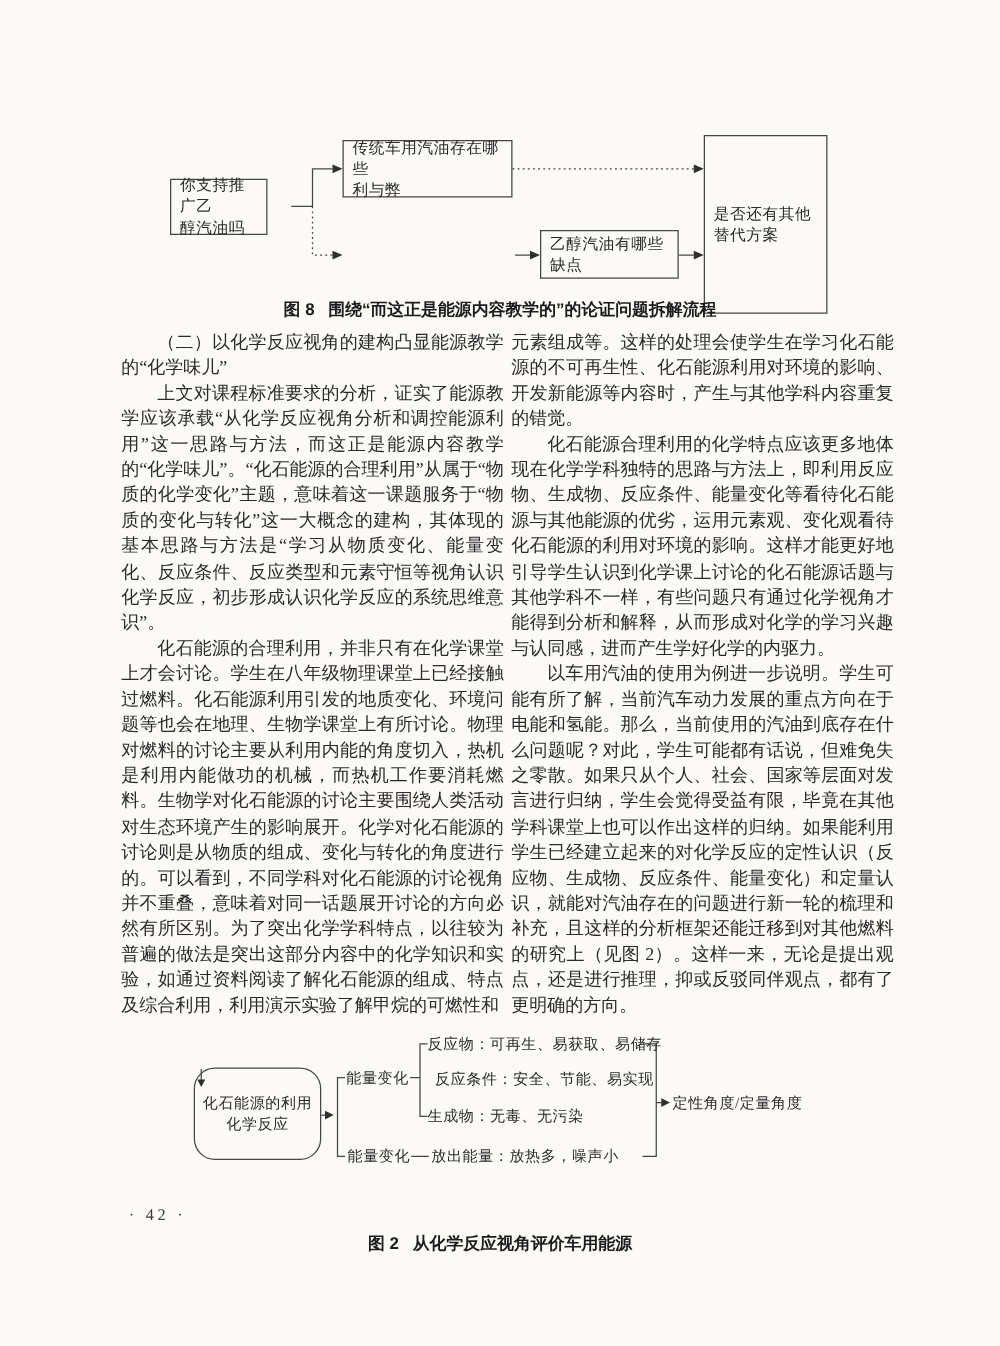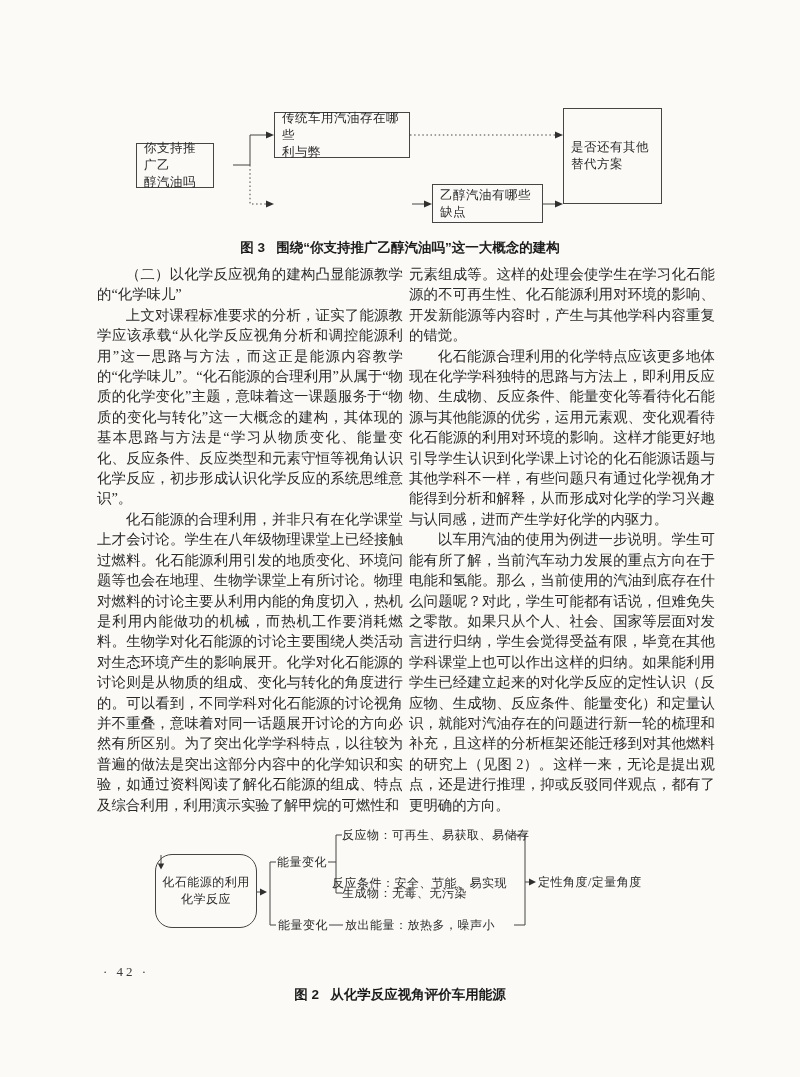--- a/index.html
+++ b/index.html
@@ -16,21 +16,21 @@
     position:absolute; box-sizing:border-box;
     border:1px solid #454545; background:transparent;
     font-size:12.5px; line-height:17px; white-space:pre-line;
     display:flex; align-items:center; padding:4px 7px;
     letter-spacing:0.5px;
   }
   .fb-a { left:36px;  top:38px; width:78px;  height:45px; }
   .fb-b { left:174px; top:7px;  width:136px; height:46px; }
   .fb-c { left:174px; top:76px; width:138px; height:47px; }
   .fb-d { left:332px; top:79px; width:111px; height:39px; }
-  .fb-e { left:463px; top:3px;  width:99px;  height:96px; }
+  .fb-e { left:463px; top:3px;  width:99px;  height:143px; }
   line, polyline { stroke:#454545; stroke-width:1; fill:none; }
   polygon { fill:#2f2f2f; stroke:none; }
   .dotted { stroke-dasharray:1.5 2.6; }
   
   .caption {
     position:absolute; left:0; width:800px; text-align:center;
     font-family:"Liberation Sans","DejaVu Sans",sans-serif;
     font-weight:bold; font-size:13.5px; color:#1c1c1c;
   }
   .cap1 { top:239px; }
@@ -50,21 +50,21 @@
   .f2root {
     position:absolute; left:55px; top:29px; width:102px; height:74px;
     box-sizing:border-box; border:1px solid #454545; border-radius:17px;
     display:flex; flex-direction:column; align-items:center; justify-content:center;
     padding:7px 4px; letter-spacing:0.5px;
   }
   .f2label { position:absolute; white-space:nowrap; line-height:14px; letter-spacing:0.5px; }
   .lab-matter { left:177px; top:30px; }
   .lab-energy { left:178px; top:93px; }
   .lab-i0 { left:242px; top:3px; }
-  .lab-i1 { left:232px; top:31px;margin-top:20px; }
+  .lab-i1 { left:248px; top:31px; }
   .lab-i2 { left:242px; top:61px; }
   .lab-eitem { left:245px; top:93px; }
   .lab-concl { left:438px; top:50px; }
   .down-arrow { line-height:0; }
   
   .folio {
     position:absolute; left:103px; top:964px;
     font-size:13px; letter-spacing:3px; color:#3a3a3a;
   }
 </style>
@@ -97,21 +97,21 @@
 醇汽油吗</div>
     <div class="fbox fb-b">传统车用汽油存在哪些
 利与弊</div>
     <div class="fbox fb-d">乙醇汽油有哪些
 缺点</div>
     <div class="fbox fb-e">是否还有其他
 替代方案</div>
   </div>
 
   <div class="caption cap1">
-    <span class="cap-label">图 3</span><span>围绕“你支持推广乙醇汽油吗”这一大概念的建构</span>
+    <span class="cap-label">图 8</span><span>围绕“而这正是能源内容教学的”的论证问题拆解流程</span>
   </div>
 
   <div class="cols">
     <div class="col">
       <p>（二）以化学反应视角的建构凸显能源教学的“化学味儿”</p>
       <p>上文对课程标准要求的分析，证实了能源教学应该承载“从化学反应视角分析和调控能源利用”这一思路与方法，而这正是能源内容教学的“化学味儿”。“化石能源的合理利用”从属于“物质的化学变化”主题，意味着这一课题服务于“物质的变化与转化”这一大概念的建构，其体现的基本思路与方法是“学习从物质变化、能量变化、反应条件、反应类型和元素守恒等视角认识化学反应，初步形成认识化学反应的系统思维意识”。</p>
       <p>化石能源的合理利用，并非只有在化学课堂上才会讨论。学生在八年级物理课堂上已经接触过燃料。化石能源利用引发的地质变化、环境问题等也会在地理、生物学课堂上有所讨论。物理对燃料的讨论主要从利用内能的角度切入，热机是利用内能做功的机械，而热机工作要消耗燃料。生物学对化石能源的讨论主要围绕人类活动对生态环境产生的影响展开。化学对化石能源的讨论则是从物质的组成、变化与转化的角度进行的。可以看到，不同学科对化石能源的讨论视角并不重叠，意味着对同一话题展开讨论的方向必然有所区别。为了突出化学学科特点，以往较为普遍的做法是突出这部分内容中的化学知识和实验，如通过资料阅读了解化石能源的组成、特点及综合利用，利用演示实验了解甲烷的可燃性和</p>
     </div>
     <div class="col">
       <p class="cont">元素组成等。这样的处理会使学生在学习化石能源的不可再生性、化石能源利用对环境的影响、开发新能源等内容时，产生与其他学科内容重复的错觉。</p>

